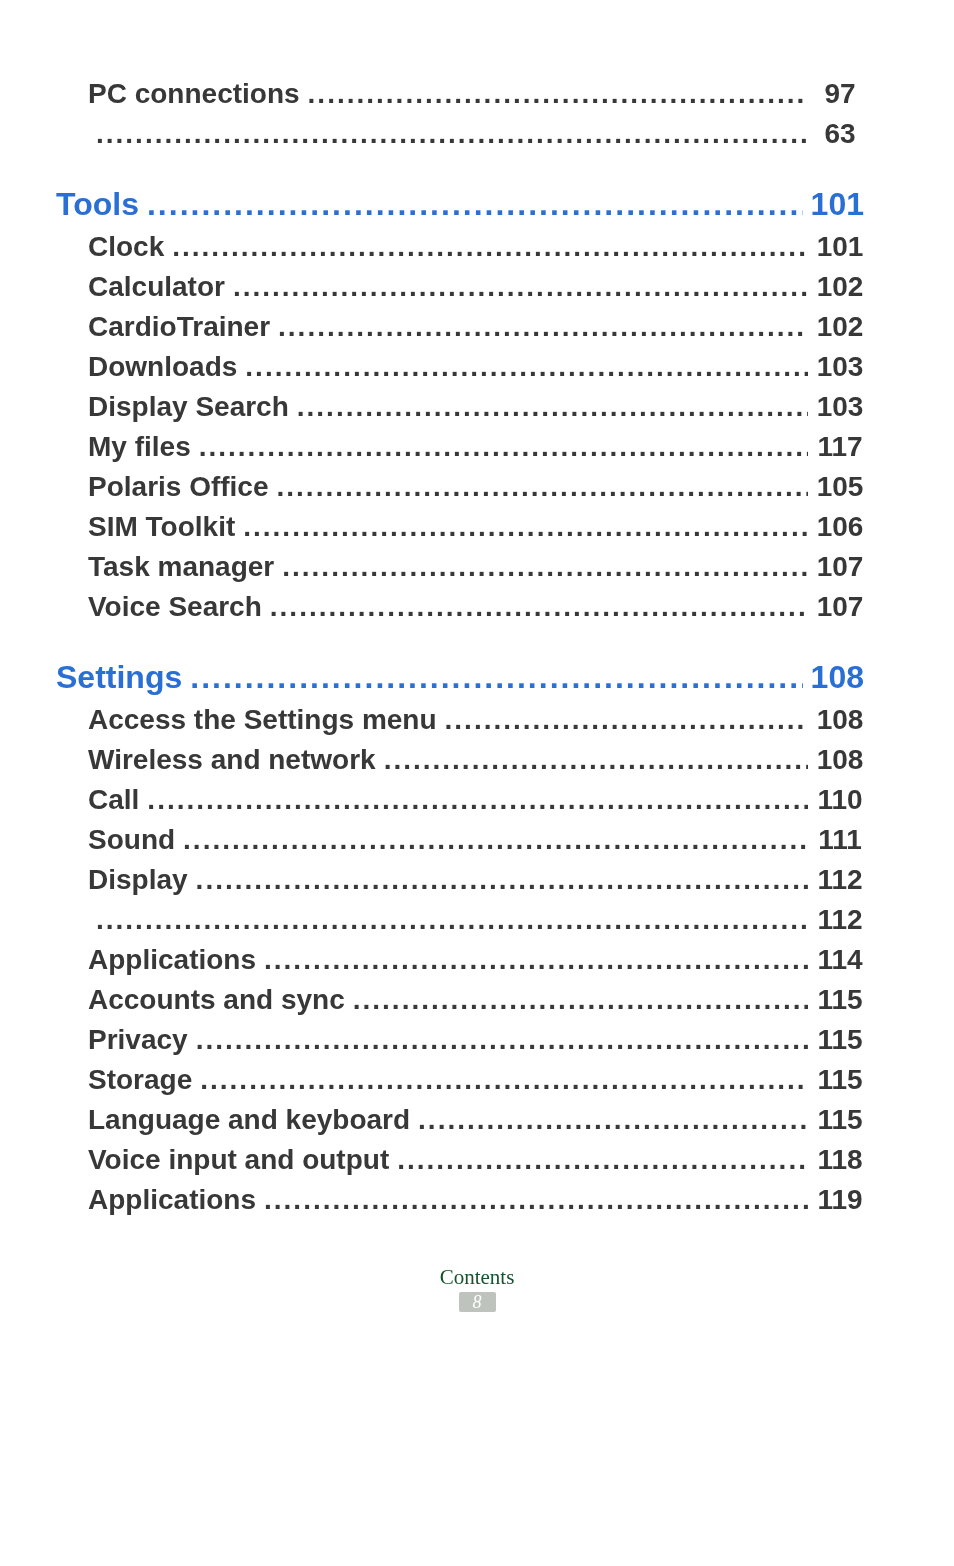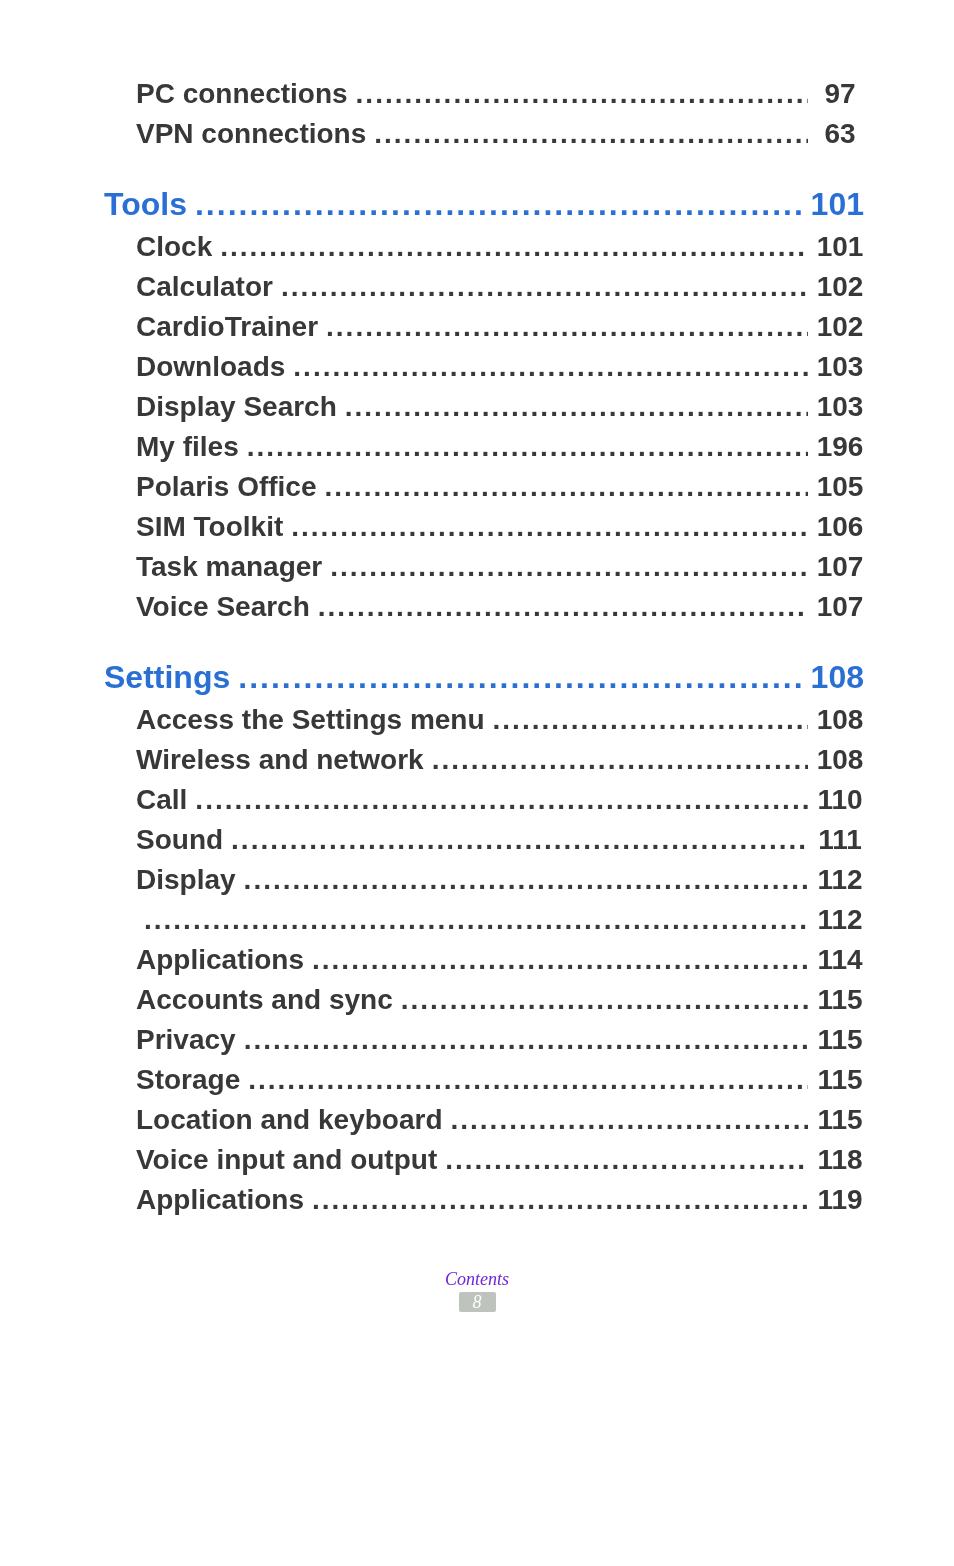--- a/index.html
+++ b/index.html
@@ -6,21 +6,21 @@
     margin: 0;
     padding: 0;
     background: #ffffff;
     font-family: "Myriad Pro", "Segoe UI", Arial, sans-serif;
     color: #222;
   }
   .page {
     width: 954px;
     height: 1352px;
     box-sizing: border-box;
-    padding: 70px 90px 40px 104px;
+    padding: 70px 90px 40px 56px;
     position: relative;
   }
   .toc {
     width: 100%;
   }
   .toc-entry {
     display: flex;
     align-items: baseline;
     margin: 8px 0;
     white-space: nowrap;
@@ -62,23 +62,22 @@
     min-width: 48px;
   }
   .footer {
     position: absolute;
     left: 0;
     right: 0;
     bottom: 40px;
     text-align: center;
   }
   .footer-title {
-    font-style: italic;
-    font-size: 18px;
-    color: #6d28d9;
+    font-size: 21px;
+    color: #14532d;
     font-family: Georgia, "Times New Roman", serif;
     margin-bottom: 2px;
   }
   .footer-page {
     display: inline-block;
     background: #bfc3be;
     color: #ffffff;
     font-style: italic;
     font-family: Georgia, "Times New Roman", serif;
     font-size: 18px;
@@ -91,21 +90,20 @@
 <body>
 
 <div class="page">
   <div class="toc" id="toc">
       <div class="toc-entry level2">
         <span class="toc-label">PC connections</span>
         <span class="toc-leader"></span>
         <span class="toc-page">97</span>
       </div>
       <div class="toc-entry level2">
-        <span class="toc-label">VPN connections</span>
         <span class="toc-leader"></span>
         <span class="toc-page">63</span>
       </div>
       <div class="toc-entry level1">
         <span class="toc-label">Tools</span>
         <span class="toc-leader"></span>
         <span class="toc-page">101</span>
       </div>
       <div class="toc-entry level2">
         <span class="toc-label">Clock</span>
@@ -128,21 +126,21 @@
         <span class="toc-page">103</span>
       </div>
       <div class="toc-entry level2">
         <span class="toc-label">Display Search</span>
         <span class="toc-leader"></span>
         <span class="toc-page">103</span>
       </div>
       <div class="toc-entry level2">
         <span class="toc-label">My files</span>
         <span class="toc-leader"></span>
-        <span class="toc-page">196</span>
+        <span class="toc-page">117</span>
       </div>
       <div class="toc-entry level2">
         <span class="toc-label">Polaris Office</span>
         <span class="toc-leader"></span>
         <span class="toc-page">105</span>
       </div>
       <div class="toc-entry level2">
         <span class="toc-label">SIM Toolkit</span>
         <span class="toc-leader"></span>
         <span class="toc-page">106</span>
@@ -205,21 +203,21 @@
         <span class="toc-label">Privacy</span>
         <span class="toc-leader"></span>
         <span class="toc-page">115</span>
       </div>
       <div class="toc-entry level2">
         <span class="toc-label">Storage</span>
         <span class="toc-leader"></span>
         <span class="toc-page">115</span>
       </div>
       <div class="toc-entry level2">
-        <span class="toc-label">Location and keyboard</span>
+        <span class="toc-label">Language and keyboard</span>
         <span class="toc-leader"></span>
         <span class="toc-page">115</span>
       </div>
       <div class="toc-entry level2">
         <span class="toc-label">Voice input and output</span>
         <span class="toc-leader"></span>
         <span class="toc-page">118</span>
       </div>
       <div class="toc-entry level2">
         <span class="toc-label">Applications</span>

